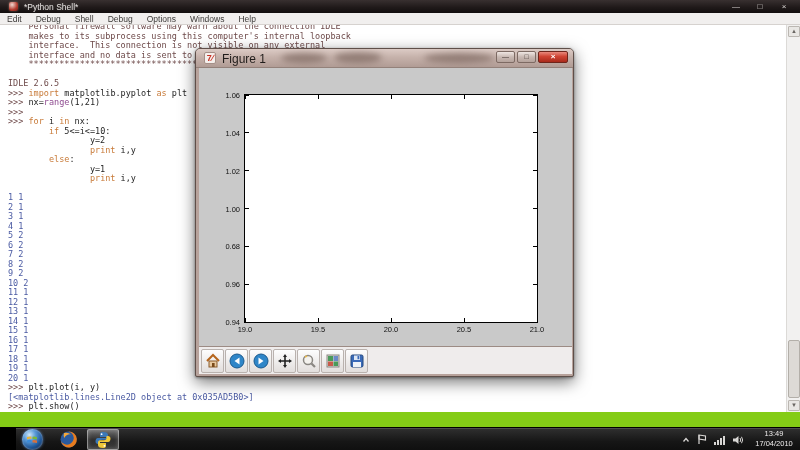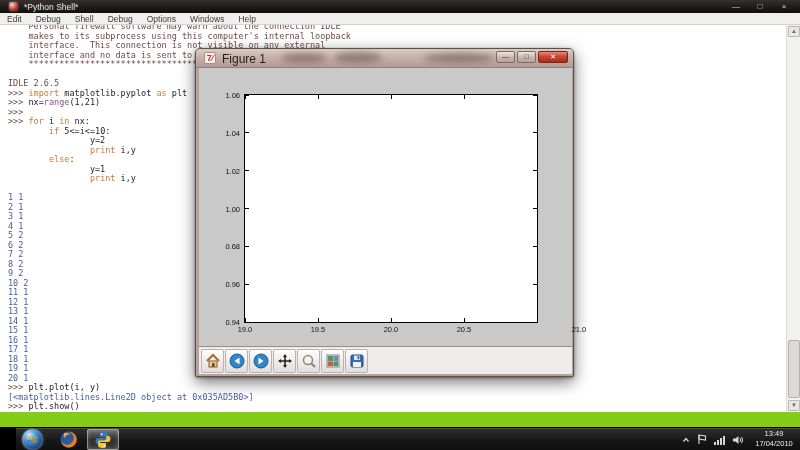--- a/index.html
+++ b/index.html
@@ -168,21 +168,21 @@
           <div class="tickmark" style="top: 0px; left: calc(0% - 0.5px); width: 1px; height: 4px;"></div>
           <span class="xtick-label" style="left: 25%;">19.5</span>
           <div class="tickmark" style="bottom: 0px; left: calc(25% - 0.5px); width: 1px; height: 4px;"></div>
           <div class="tickmark" style="top: 0px; left: calc(25% - 0.5px); width: 1px; height: 4px;"></div>
           <span class="xtick-label" style="left: 50%;">20.0</span>
           <div class="tickmark" style="bottom: 0px; left: calc(50% - 0.5px); width: 1px; height: 4px;"></div>
           <div class="tickmark" style="top: 0px; left: calc(50% - 0.5px); width: 1px; height: 4px;"></div>
           <span class="xtick-label" style="left: 75%;">20.5</span>
           <div class="tickmark" style="bottom: 0px; left: calc(75% - 0.5px); width: 1px; height: 4px;"></div>
           <div class="tickmark" style="top: 0px; left: calc(75% - 0.5px); width: 1px; height: 4px;"></div>
-          <span class="xtick-label" style="left: 100%; margin-left: 42px;">21.0</span>
+          <span class="xtick-label" style="left: 100%;">21.0</span>
           <div class="tickmark" style="bottom: 0px; left: calc(100% - 0.5px); width: 1px; height: 4px;"></div>
           <div class="tickmark" style="top: 0px; left: calc(100% - 0.5px); width: 1px; height: 4px;"></div>
         </div>
     </div>
 
     <div class="fig-toolbar">
       <div class="tb-btn">
         <svg width="16" height="16" viewBox="0 0 16 16">
           <path d="M2 8 L8 2 L14 8" fill="none" stroke="#b5651d" stroke-width="2"></path>
           <rect x="4" y="8" width="8" height="6" fill="#e8c9a0" stroke="#8a5a2a" stroke-width="1"></rect>

